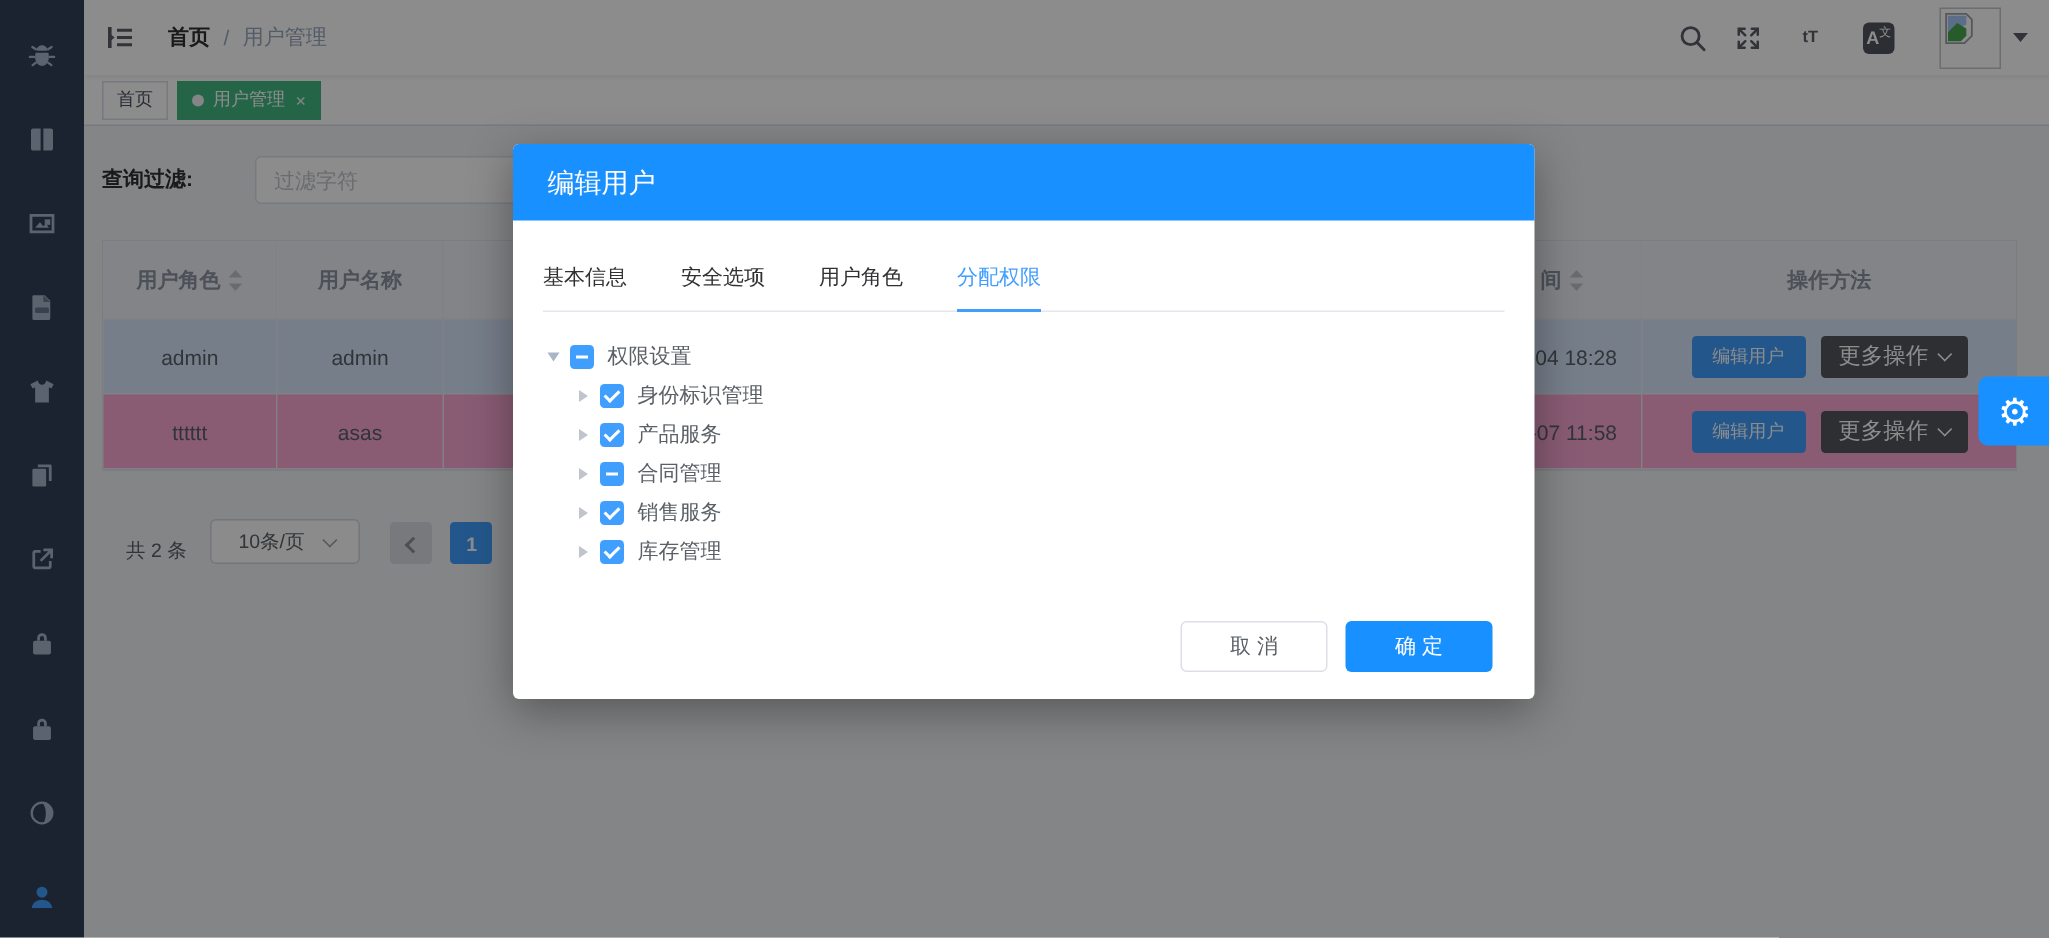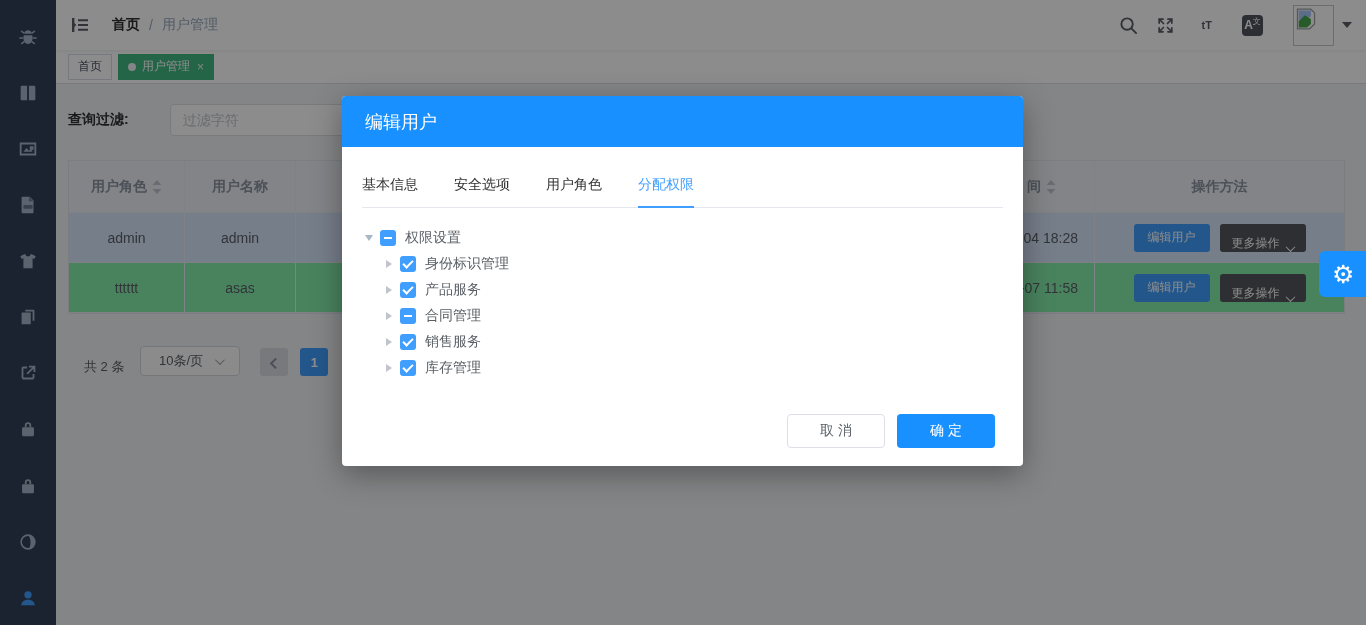--- a/index.html
+++ b/index.html
@@ -53,33 +53,33 @@
   .filter-input { width:560px; height:32px; border:1px solid #dcdfe6; border-radius:4px;
     padding:0 12px; font-size:14px; color:#606266; background:#fff; outline:none; }
   .filter-input::placeholder { color:#c0c4cc; }
 
   .user-table { background:#fff; border:1px solid #dfe6ec; font-size:14px; }
   .t-row { display:flex; }
   .t-cell { display:flex; align-items:center; justify-content:center; border-right:1px solid #e6ebf2;
     border-bottom:1px solid #e6ebf2; color:#5a6066; }
   .t-cell:last-child { border-right:none; }
   .t-head .t-cell { height:52px; color:#8a93a0; font-weight:700; background:#eef1f6; }
-  .t-body .t-cell { height:50px; background:#86efac; }
+  .t-body .t-cell { height:50px; background:#f9a8d4; }
   .t-row.highlight .t-cell { background:#d7e6fb; }
   .col-account { width:116px; }
   .col-name { width:111px; }
   .col-mid { flex:1; }
   .col-time { width:135px; justify-content:flex-end; padding-right:16px; }
   .t-head .col-time { padding-right:38px; }
   .col-actions { width:249px; gap:10px; }
   .sort-caret { margin-left:5px; display:block; }
   .btn-edit { height:28px; padding:0 14px; background:#409eff; border:none; border-radius:3px;
     color:#fff; font-size:12px; cursor:pointer; }
   .btn-more { height:28px; padding:0 12px; background:#53565c; border:none; border-radius:3px;
-    color:#fff; font-size:12px; cursor:pointer; display:inline-flex; align-items:flex-end; gap:7px; }
+    color:#fff; font-size:15px; cursor:pointer; display:inline-flex; align-items:center; gap:7px; }
   .chev-down-w { width:7px; height:7px; border-right:1.6px solid #fff; border-bottom:1.6px solid #fff;
     transform:rotate(45deg) translate(-1px,-1px); }
 
   .pagination { display:flex; align-items:flex-end; margin-top:32px; font-size:13px; color:#5a6066; }
   .pg-total { margin-left:16px; margin-right:16px; }
   .pg-size { width:100px; height:30px; border:1px solid #d4d7de; border-radius:4px; background:#fdfdfd;
     display:flex; align-items:center; justify-content:center; gap:12px; cursor:pointer; color:#5a6066; }
   .chev-down-g { width:7px; height:7px; border-right:1.5px solid #9aa0a8; border-bottom:1.5px solid #9aa0a8;
     transform:rotate(45deg) translateY(-2px); }
   .pg-prev { width:28px; height:28px; margin-left:20px; background:#d9dde3; border:none; border-radius:3px;

